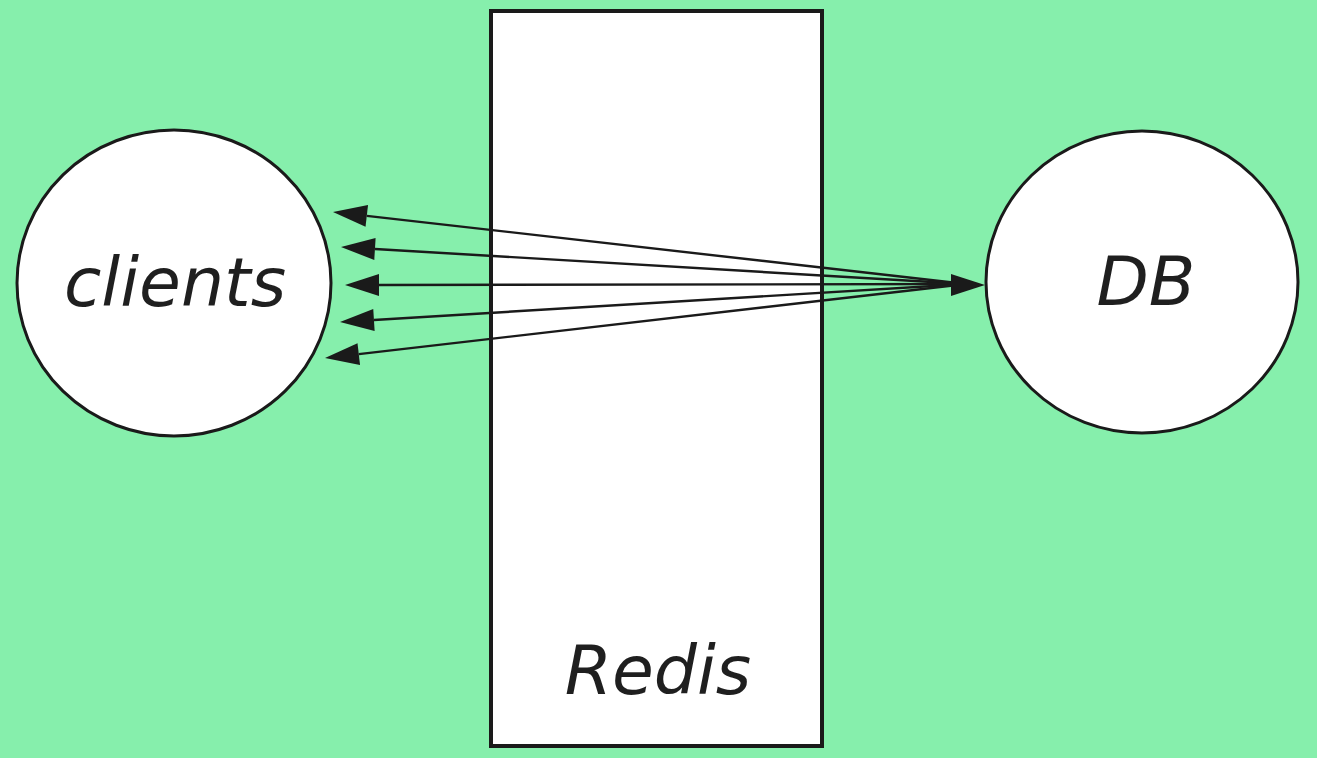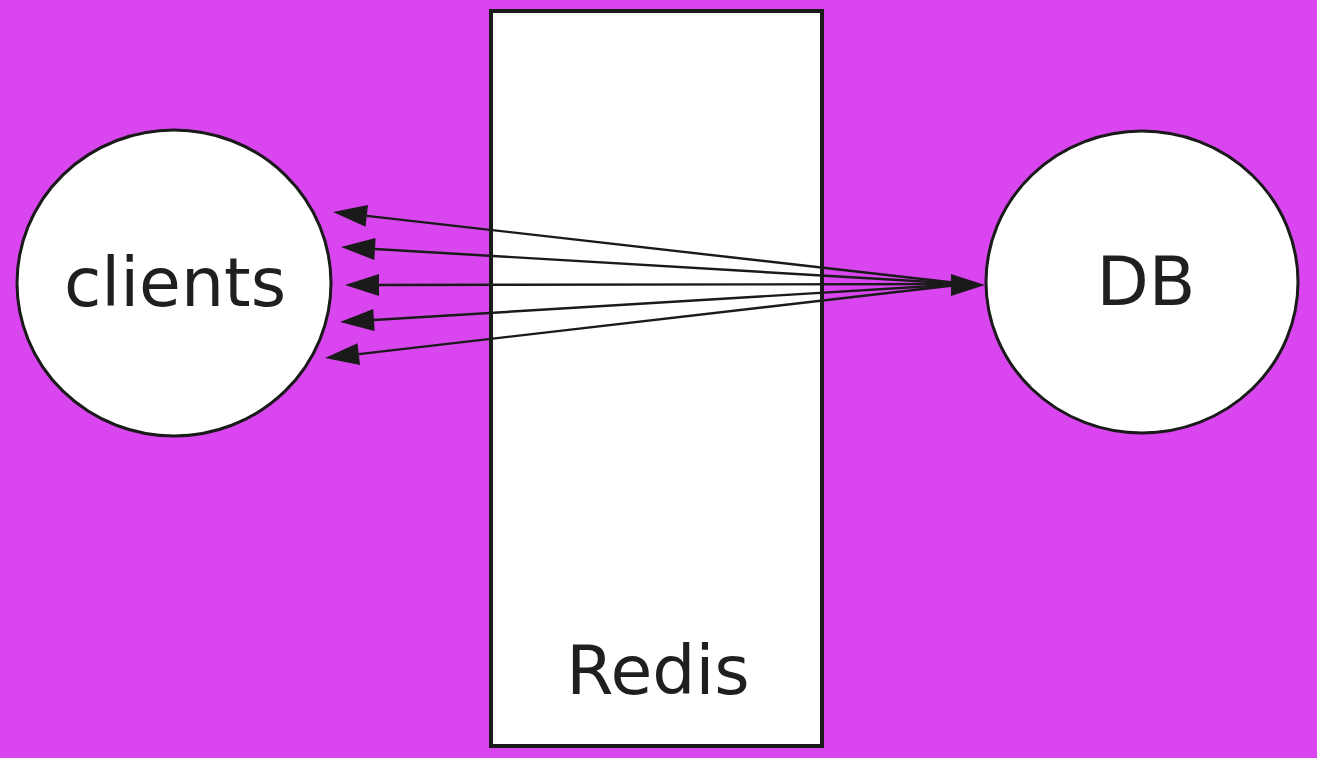--- a/index.html
+++ b/index.html
@@ -39,21 +39,21 @@
   .edge-line {
     fill: none;
   }
   .arrow-head {
     stroke: none;
   }
 </style>
 </head>
 <body>
 
-<div id="canvas" style="width: 1317px; height: 758px; background: #d946ef;">
+<div id="canvas" style="width: 1317px; height: 758px; background: #86efac; font-style: italic;">
   <svg id="diagram-svg" viewBox="0 0 1317 758" style="width: 1317px; height: 758px;">
 
     <rect id="node-redis-shape" class="node-shape" x="491" y="11" width="331" height="735" stroke="#1a1a1a" stroke-width="4" fill="#ffffff"></rect>
 
     <g>
       <line id="edge-1-line" class="edge-line" x1="966" y1="284" x2="366.78217024881883" y2="215.84252173446282" stroke="#1a1a1a" stroke-width="2.4"></line>
       <polygon id="edge-1-head" class="arrow-head" points="333,212 368.0253390452627,204.91299606572733 365.539001452375,226.77204740319831" fill="#1a1a1a"></polygon>
 
       <line id="edge-2-line" class="edge-line" x1="966" y1="284" x2="374.94057726593155" y2="249.00928217414315" stroke="#1a1a1a" stroke-width="2.4"></line>
       <polygon id="edge-2-head" class="arrow-head" points="341,247 375.5906391458014,238.02850717634178 374.2905153860617,259.99005717194456" fill="#1a1a1a"></polygon>

